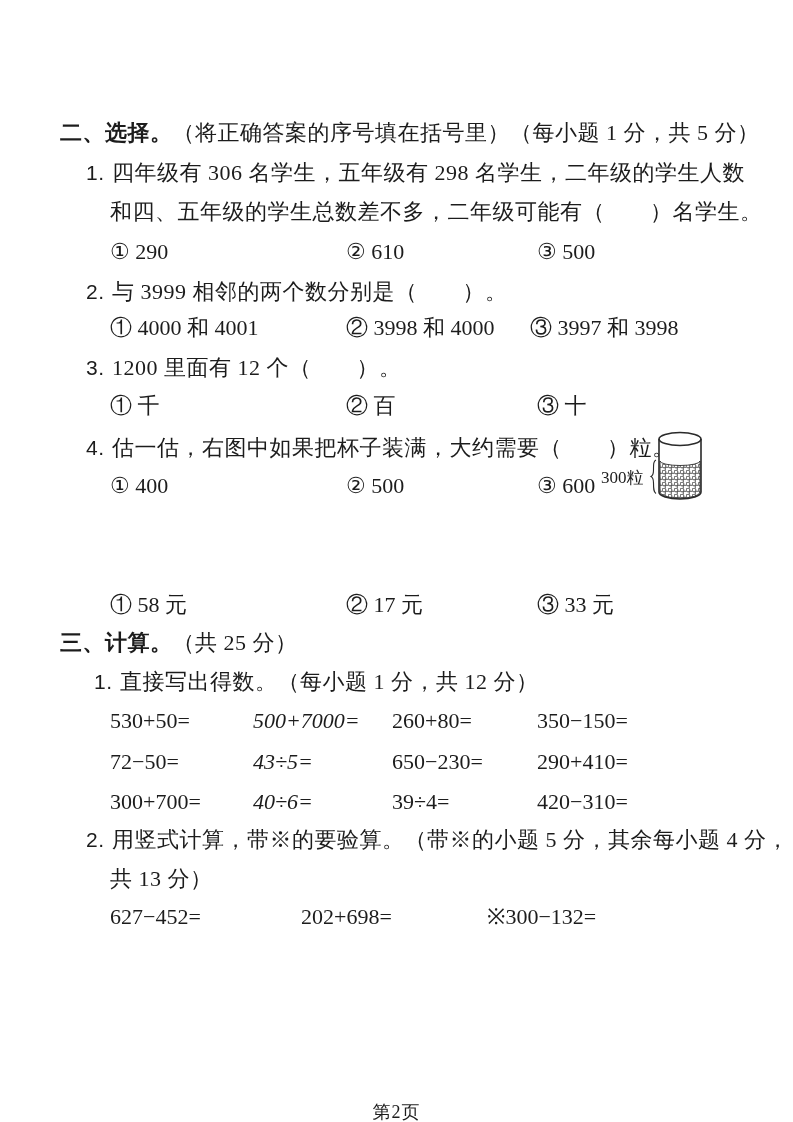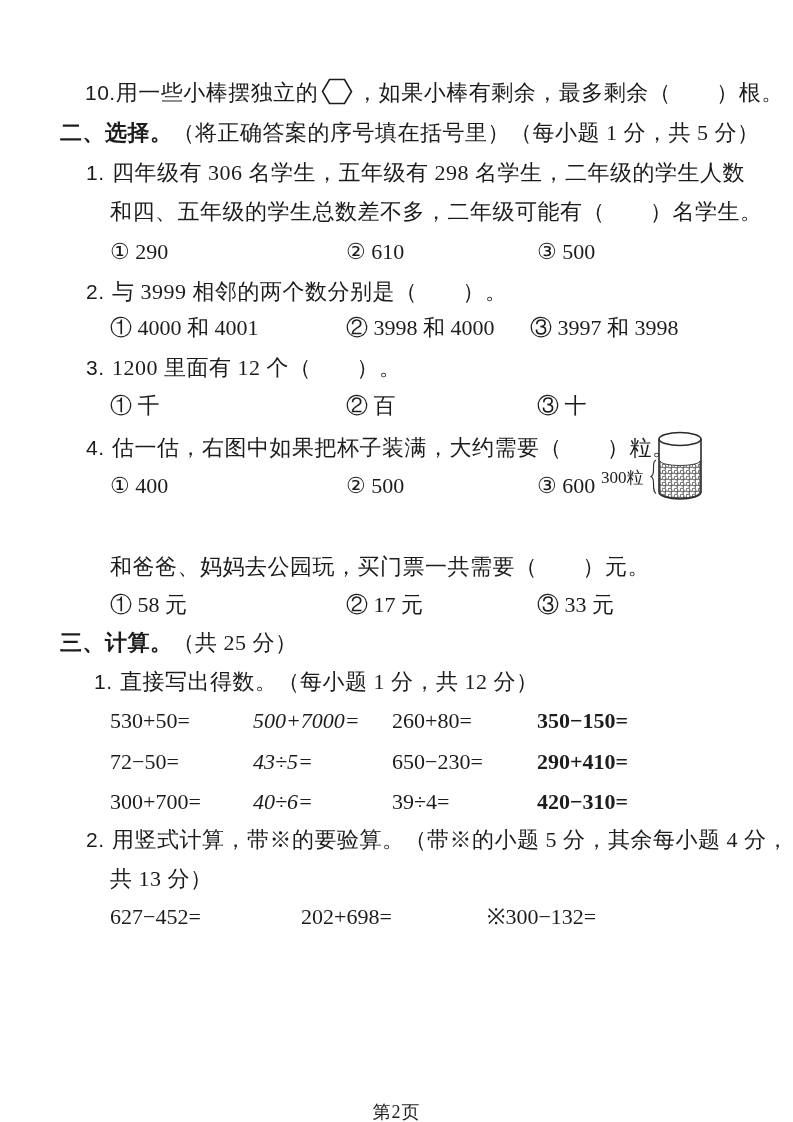--- a/index.html
+++ b/index.html
@@ -28,21 +28,21 @@
     font-size: 22px;
     line-height: 30px;
   }
   .opt, .eq { position: absolute; white-space: nowrap; }
   .c1 { left: 110px; }
   .c2 { left: 346px; }
   .c3 { left: 537px; }
   .e1 { left: 110px; }
   .e2 { left: 253px; font-style: italic; }
   .e3 { left: 392px; }
-  .e4 { left: 537px; font-weight: bold; }
+  .e4 { left: 537px; }
   .p1 { left: 110px; }
   .p2 { left: 301px; }
   .p3 { left: 487px; }
   .qnum {
     display: inline-block;
     min-width: 26px;
     font-family: "Liberation Sans", "DejaVu Sans", sans-serif;
     font-size: 21px;
   }
   .bold { font-weight: bold; }
@@ -73,25 +73,20 @@
     font-size: 18px;
     letter-spacing: 1px;
     margin-top: 32px;
   }
 </style>
 </head>
 <body>
 
 <div class="page">
 
-  <div class="line" style="left:85px; top:78px">
-    <span class="qnum">10.</span><span>用一些小棒摆独立的</span><svg class="hex-icon" width="32" height="27" viewBox="0 0 32 27">
-        <polygon points="8.5,1.5 23.5,1.5 30.5,13.5 23.5,25.5 8.5,25.5 1.5,13.5" fill="none" stroke="#1c1c1c" stroke-width="1.6"></polygon>
-      </svg><span>，如果小棒有剩余，最多剩余（　　）根。</span>
-  </div>
 
   <div class="line" style="left:60px; top:118px">
     <span class="bold">二、选择。</span><span>（将正确答案的序号填在括号里）（每小题 1 分，共 5 分）</span>
   </div>
 
   <div class="line" style="left:86px; top:158px">
     <span class="qnum">1.</span><span>四年级有 306 名学生，五年级有 298 名学生，二年级的学生人数</span>
   </div>
   <div class="line" style="left:110px; top:197px">和四、五年级的学生总数差不多，二年级可能有（　　）名学生。</div>
   <div class="row" style="top:237px">
@@ -137,21 +132,20 @@
     </defs>
 
     <path d="M15,11 L15,64 A21,7 0 0 0 57,64 L57,11" fill="none" stroke="#2a2a2a" stroke-width="1.6"></path>
     <ellipse cx="36" cy="11" rx="21" ry="6.5" fill="none" stroke="#2a2a2a" stroke-width="1.6"></ellipse>
 
     <path d="M16,33 L16,64 A20,6.2 0 0 0 56,64 L56,33 A20,4.5 0 0 1 16,33 Z" fill="url(#beads)" stroke="#2a2a2a" stroke-width="0.9"></path>
 
     <path d="M12,32 C9.5,33 9.5,36 9.5,42 C9.5,46.5 8,48 7,48.5 C8,49 9.5,50.5 9.5,55 C9.5,61 9.5,64 12,65.5" fill="none" stroke="#2a2a2a" stroke-width="1.1"></path>
   </svg>
 
-  <div class="line" style="left:110px; top:552px">和爸爸、妈妈去公园玩，买门票一共需要（　　）元。</div>
   <div class="row" style="top:590px">
     <span class="opt c1">① 58 元</span>
     <span class="opt c2">② 17 元</span>
     <span class="opt c3">③ 33 元</span>
   </div>
 
   <div class="line" style="left:60px; top:628px">
     <span class="bold">三、计算。</span><span>（共 25 分）</span>
   </div>
 

